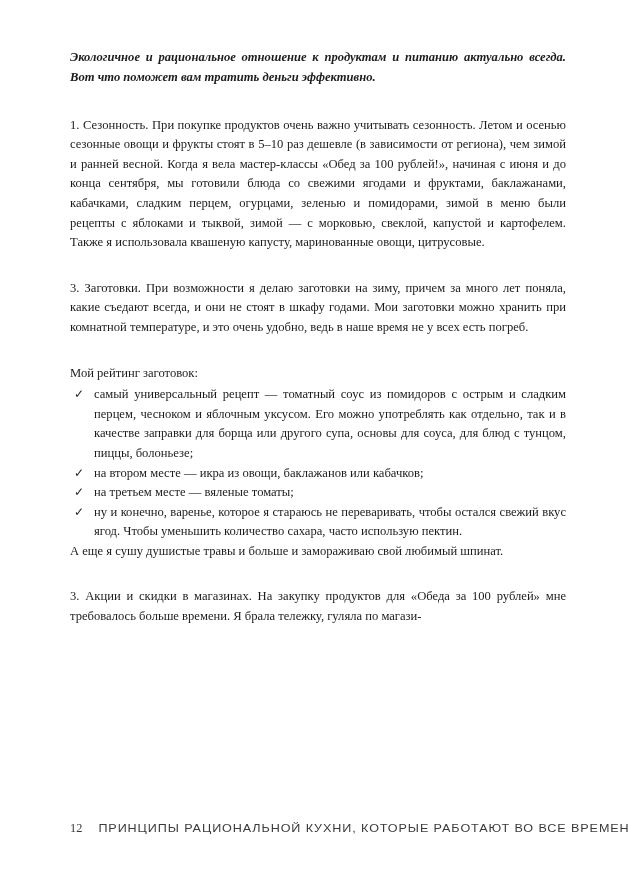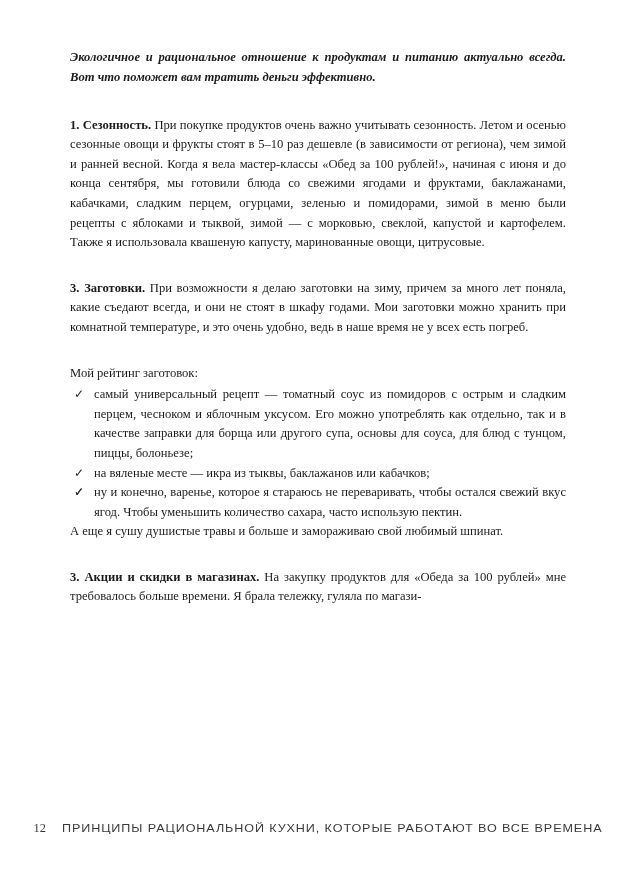--- a/index.html
+++ b/index.html
@@ -35,21 +35,21 @@
     hyphens: manual;
   }
   .intro {
     font-style: italic;
     font-weight: bold;
     font-size: 12.6px;
     line-height: 19.8px;
     margin-bottom: 28px;
   }
   .lead-num {
-    font-weight: bold;
+    font-weight: normal;
   }
   .para-block {
     margin-bottom: 26px;
   }
   .note {
     font-style: italic;
     font-weight: bold;
     font-size: 12.4px;
     line-height: 19.6px;
     margin-bottom: 30px;
@@ -85,21 +85,20 @@
   }
   .footer {
     position: absolute;
     left: 70px;
     bottom: 46px;
     width: 496px;
     display: flex;
     align-items: baseline;
     gap: 16px;
     color: #3a3a3a;
-    justify-content: center;
   }
   .footer .pagenum {
     font-size: 12.4px;
     font-family: "Liberation Serif", serif;
   }
   .footer .runhead {
     font-size: 12.6px;
     letter-spacing: 0.9px;
     font-family: "Liberation Sans", sans-serif;
     text-transform: uppercase;
@@ -119,22 +118,22 @@
 
     <p class="para-block"><span class="lead-num">1. Сезонность.</span><span> При покупке продуктов очень важно учитывать сезонность. Летом и осенью сезонные овощи и фрукты стоят в 5–10 раз дешевле (в зависимости от региона), чем зимой и ранней весной. Когда я вела мастер-классы «Обед за 100 рублей!», начиная с июня и до конца сентября, мы готовили блюда со свежими ягодами и фруктами, баклажанами, кабачками, сладким перцем, огурцами, зеленью и помидорами, зимой в меню были рецепты с яблоками и тыквой, зимой — с морковью, свеклой, капустой и картофелем. Также я использовала квашеную капусту, маринованные овощи, цитрусовые.</span></p>
 
 
     <p class="para-block"><span class="lead-num">3. Заготовки.</span><span> При возможности я делаю заготовки на зиму, причем за много лет поняла, какие съедают всегда, и они не стоят в шкафу годами. Мои заготовки можно хранить при комнатной температуре, и это очень удобно, ведь в наше время не у всех есть погреб.</span></p>
 
     <p class="rating-title">Мой рейтинг заготовок:</p>
 
     <ul class="checklist">
       <li><span class="tick">✓</span><span>самый универсальный рецепт — томатный соус из помидоров с острым и сладким перцем, чесноком и яблочным уксусом. Его можно употреблять как отдельно, так и в качестве заправки для борща или другого супа, основы для соуса, для блюд с тунцом, пиццы, болоньезе;</span></li>
-      <li><span class="tick">✓</span><span>на вяленые месте — икра из тыквы, баклажанов или кабачков;</span></li>
-      <li><span class="tick">✓</span></li>
+      <li><span class="tick">✓</span><span>на втором месте — икра из овощи, баклажанов или кабачков;</span></li>
+      <li><span class="tick">✓</span><span>на третьем месте — вяленые томаты;</span></li>
       <li><span class="tick">✓</span><span>ну и конечно, варенье, которое я стараюсь не переваривать, чтобы остался свежий вкус ягод. Чтобы уменьшить количество сахара, часто использую пектин.</span></li>
     </ul>
 
     <p class="tail-para">А еще я сушу душистые травы и больше и замораживаю свой любимый шпинат.</p>
 
     <p class="para-block"><span class="lead-num">3. Акции и скидки в магазинах.</span><span> На закупку продуктов для «Обеда за 100 рублей» мне требовалось больше времени. Я брала тележку, гуляла по магази-</span></p>
 
   </div>
 
   <div class="footer">

